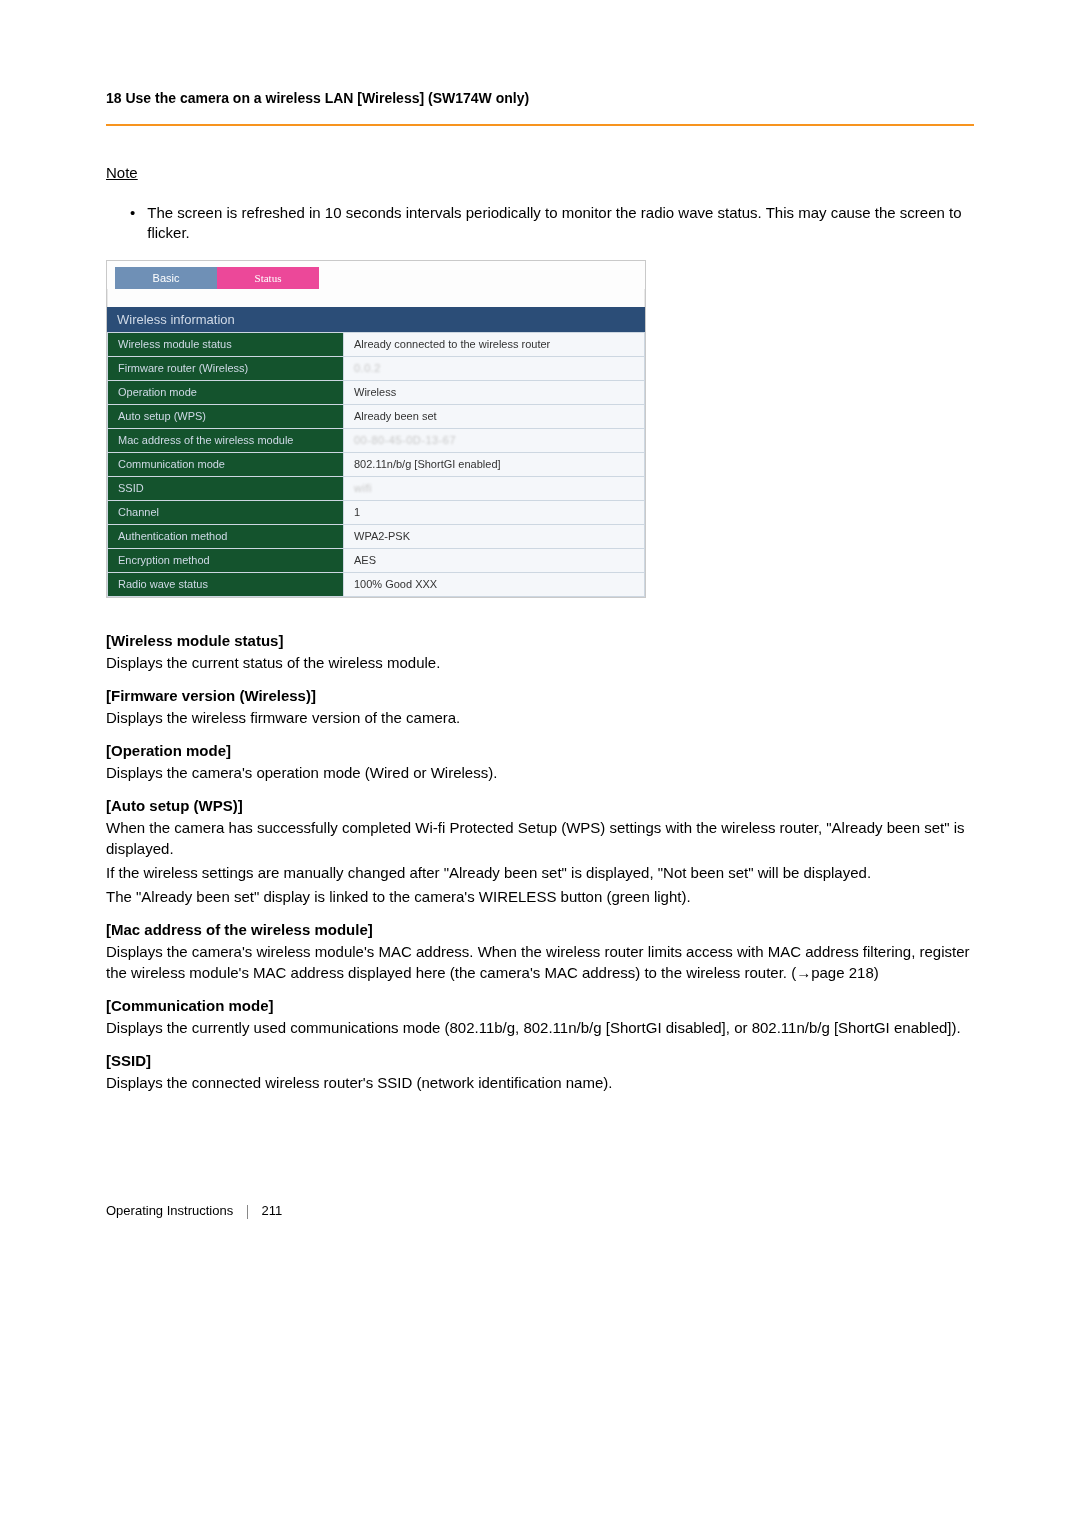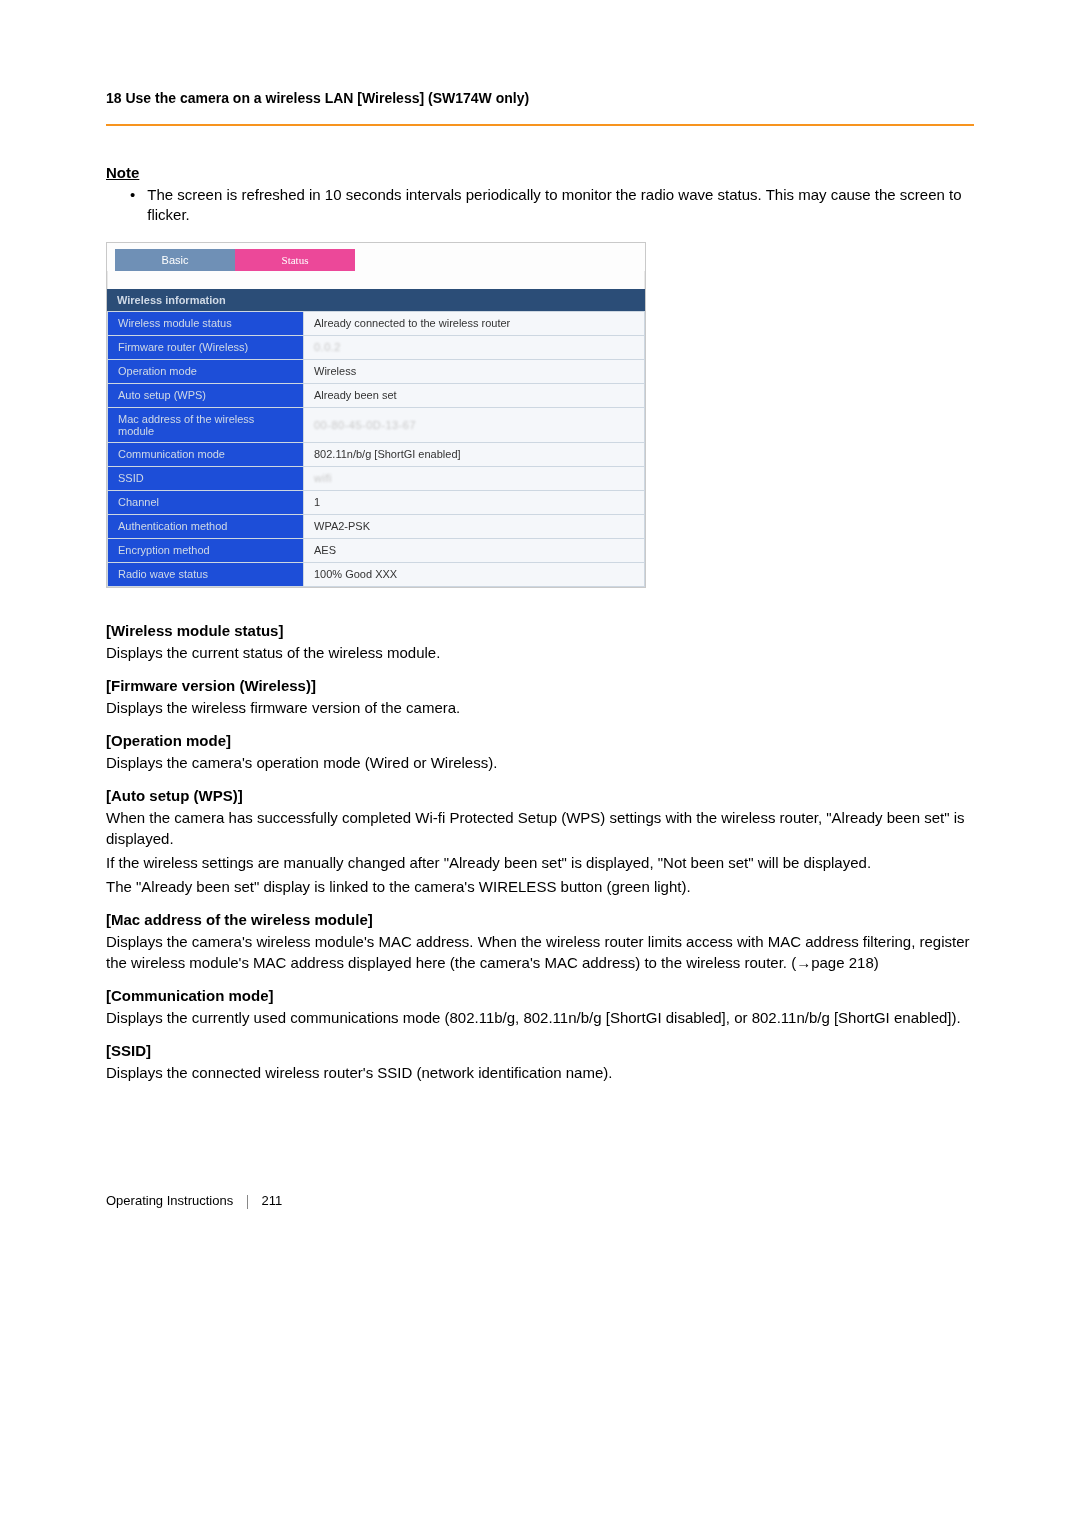--- a/index.html
+++ b/index.html
@@ -19,23 +19,23 @@
     font-weight: bold;
     color: #000;
     padding-bottom: 18px;
   }
   .orange-rule {
     border: none;
     border-top: 2px solid #f7941e;
     margin-bottom: 38px;
   }
   .note-heading {
-    font-weight: bold;
+    font-weight: normal;
     text-decoration: underline;
-    margin-bottom: 4px;
+    margin-bottom: 22px;
     font-size: 15px;
   }
   .note-block {
     margin-left: 24px;
     display: flex;
     margin-bottom: 16px;
     line-height: 1.35;
   }
   .bullet { margin-right: 12px; }
   
@@ -45,51 +45,50 @@
     background: #fdfdfd;
     margin: 8px 0 34px 0;
     box-shadow: 0 0 0 1px #e8e8e8 inset;
   }
   .tabs {
     padding: 6px 6px 0 8px;
     background: #fdfdfd;
   }
   .tab {
     display: inline-block;
-    width: 120px;
+    width: 102px;
     height: 22px;
     line-height: 22px;
     text-align: center;
     font-size: 11px;
     vertical-align: bottom;
   }
   .tab-inactive { background: #6f90b6; color:#fff; }
   .tab-active   { background: #ec4899; color:#fff;font-family:Liberation Serif, serif; }
   .panel-gap { height: 18px; }
   .section-bar {
     background: #2b4d77;
     color: #cfd9e6;
-    font-size: 11px;
+    font-size: 13px;
     padding: 5px 10px;
-    font-weight: bold;
   }
   table.info {
     width: 100%;
     border-collapse: collapse;
     font-size: 11px;
   }
   table.info td {
     border: 1px solid #cdd7e1;
     padding: 5px 10px;
     height: 24px;
     vertical-align: middle;
   }
   table.info td.label {
-    width: 196px;
-    background: #1d4ed8;
+    width: 236px;
+    background: #14532d;
     color: #cfd9e6;
   }
   table.info td.value {
     background: #f5f7fa;
     color: #333;
     margin-top: 20px;
   }
   .blurred { color:#c8c8c8; filter: blur(1.2px); letter-spacing:0.5px; }
   
   h4.field {

